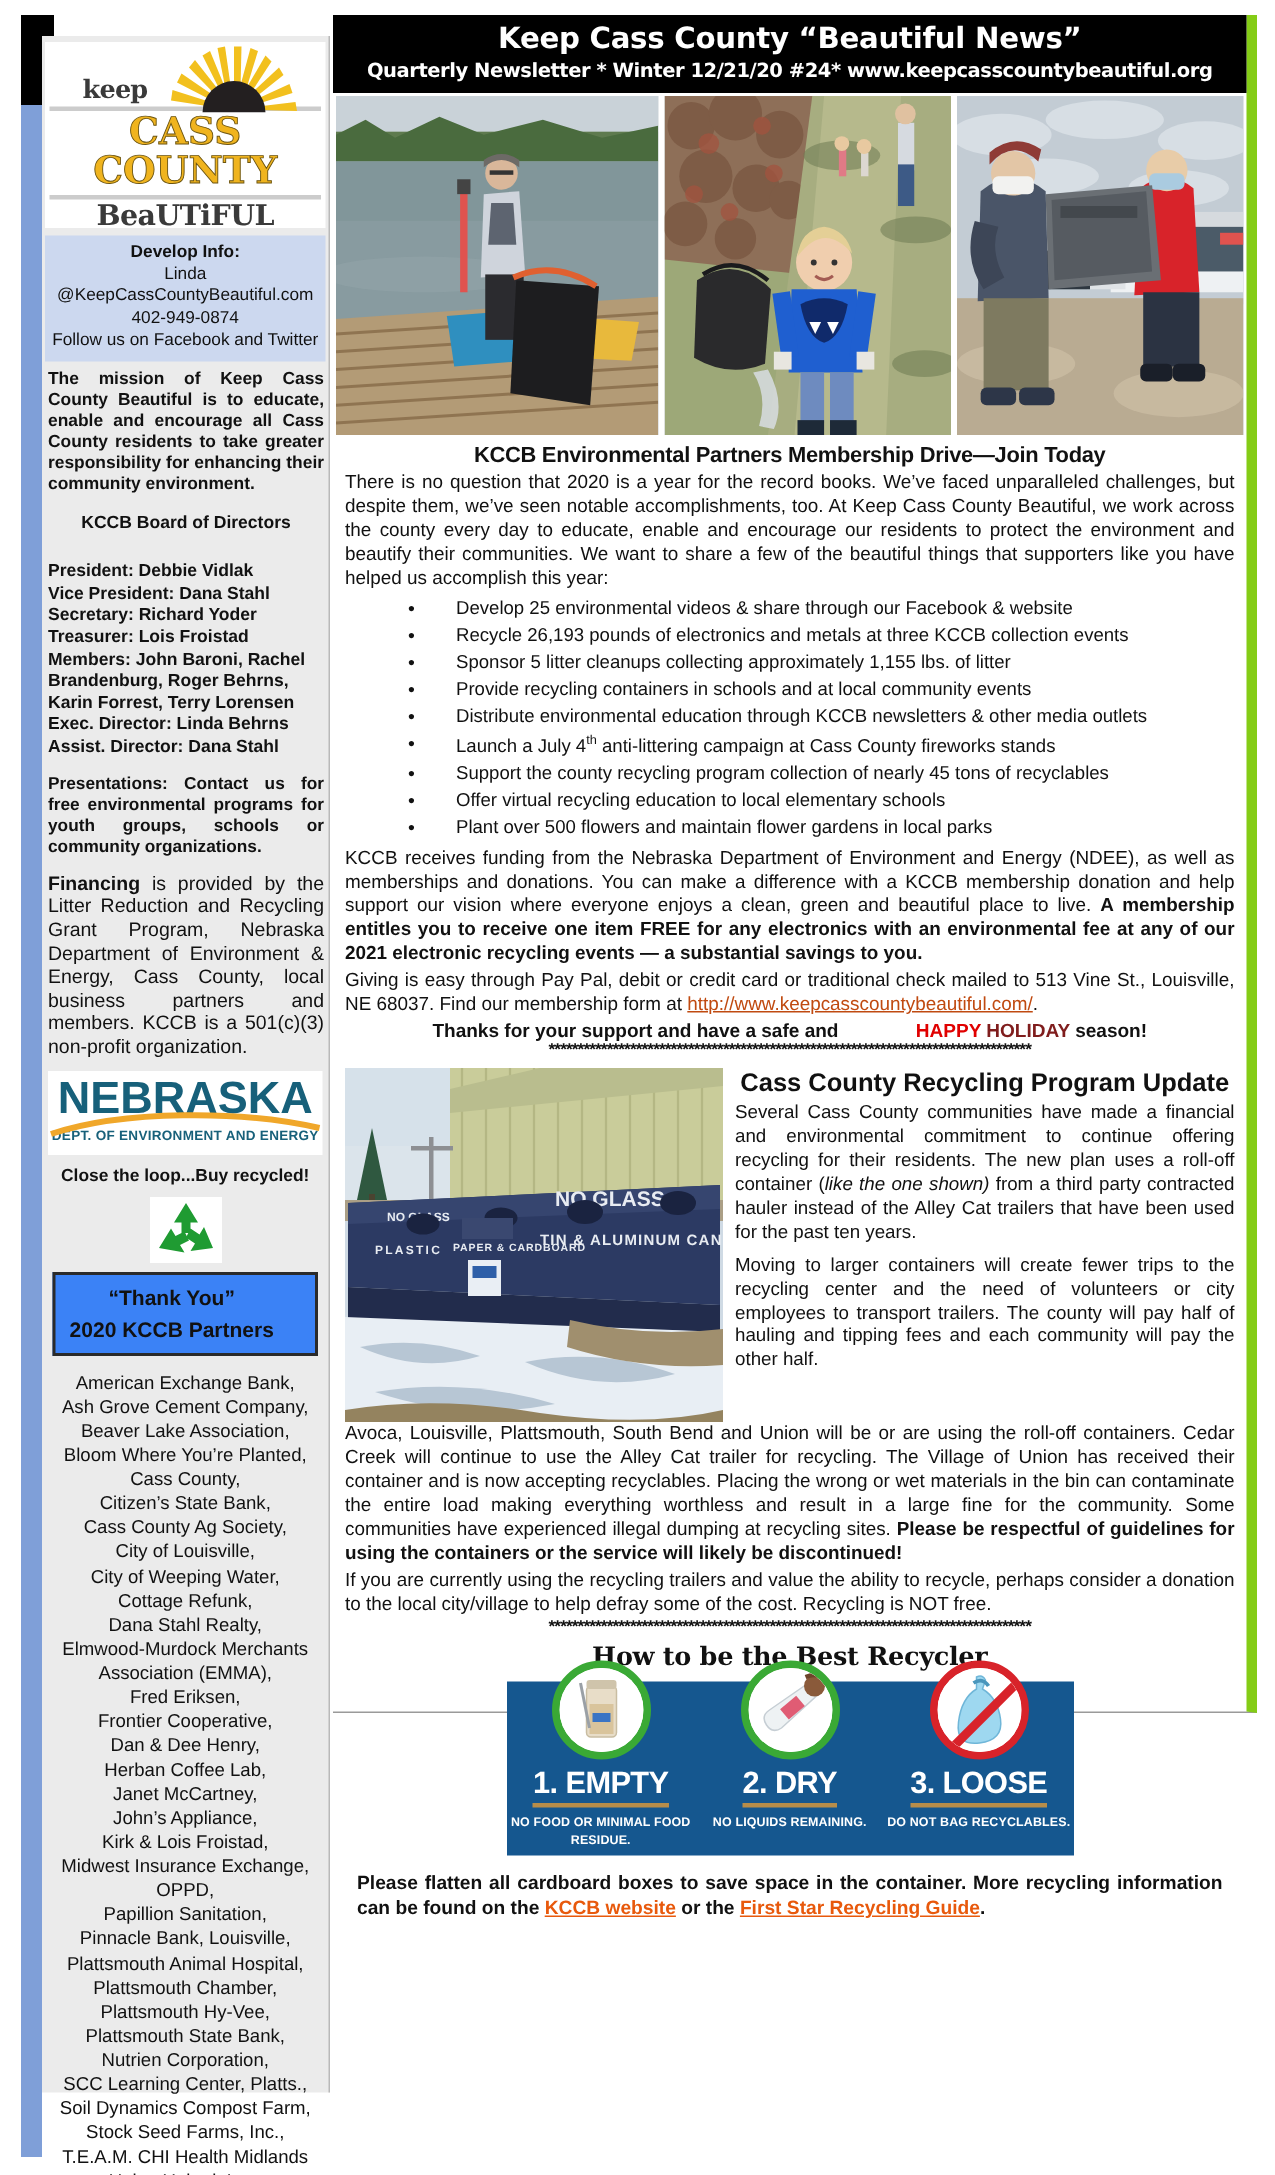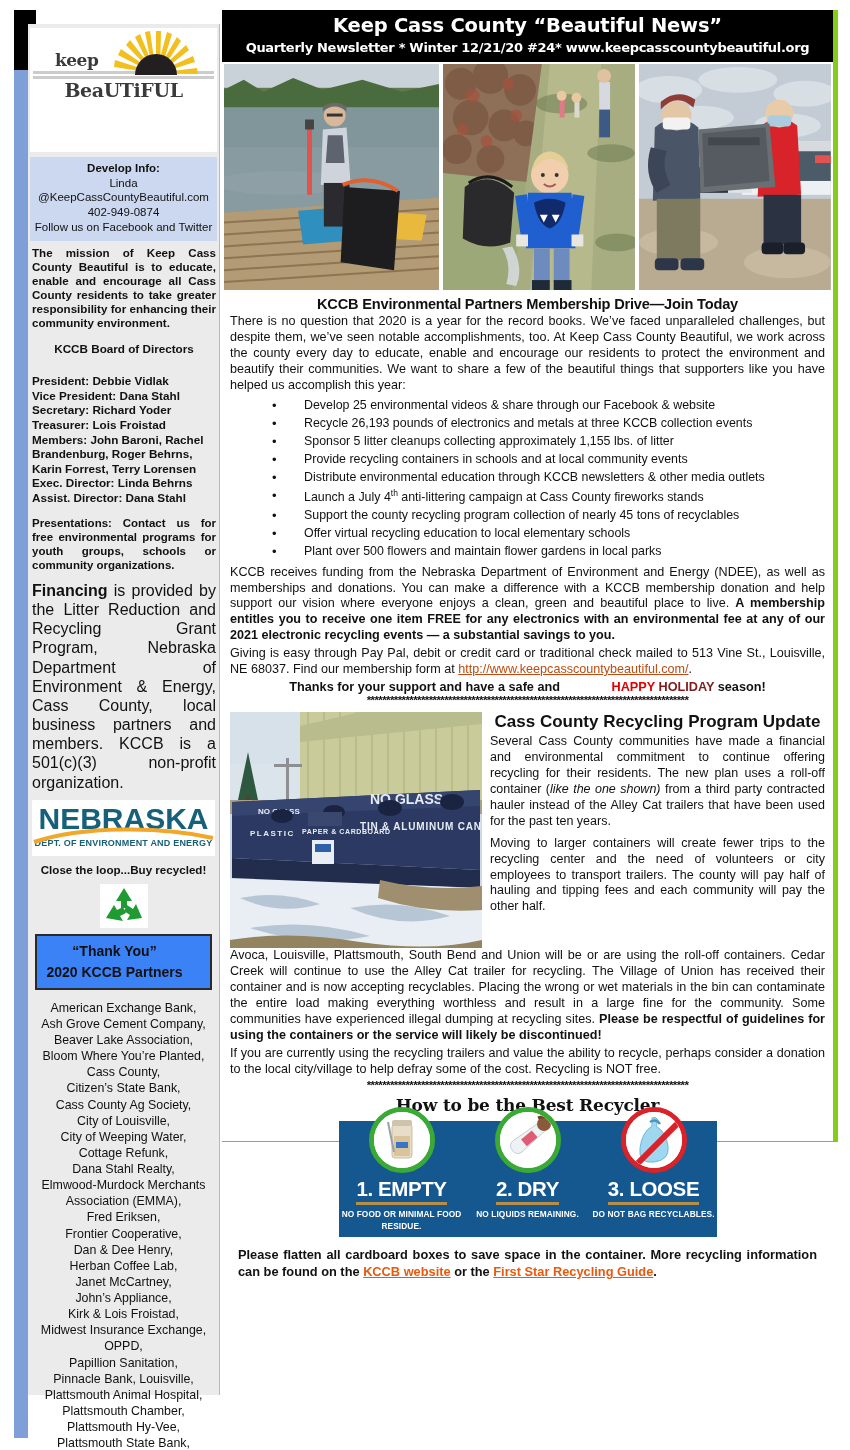--- a/index.html
+++ b/index.html
@@ -74,21 +74,21 @@
   .board .row { text-align: left; }
   .board .rowc { text-align: left; }
 
   .presentations {
     margin: 10px 3px 0 4px; font-size: 11.5px; line-height: 1.22;
     text-align: justify; color: #111; font-weight: 600;
   }
   .presentations b { font-weight: bold; }
 
   .financing {
-    margin: 9px 3px 0 4px; font-size: 16px; line-height: 1.2;
+    margin: 9px 3px 0 4px; font-size: 13px; line-height: 1.2;
     text-align: justify; color: #111;
   }
   .financing b { font-weight: bold; }
 
   .ne-logo {
     margin: 8px 4px 0 4px; background: #ffffff; height: 56px; position: relative;
     overflow: hidden;
   }
   .ne-word {
     font-family: "Liberation Sans", sans-serif; font-weight: bold; font-size: 30px;
@@ -120,21 +120,21 @@
   .thankyou-box .l2 { font-size: 14px; font-weight: bold; color: #111; margin-top: 5px; }
 
   .partners {
     margin: 10px 2px 0 2px; text-align: center; font-size: 12.4px;
     line-height: 1.30; color: #111;
   }
 
   
   .main {
     position: absolute; left: 222px; top: 10px; width: 616px; height: 1132px;
-    background: #ffffff; border-right: 5px solid #84cc16; border-bottom: 1px solid #9a9a9a;
+    background: #ffffff; border-right: 7px solid #84cc16; border-bottom: 1px solid #9a9a9a;
   }
 
   .title-band {
     background: #000000; color: #ffffff; padding: 4px 6px 7px 6px; text-align: center;
   }
   .title-band .t1 {
     font-size: 19.5px; font-weight: bold; letter-spacing: -0.2px;
     font-family: "DejaVu Sans", sans-serif;
   }
   .title-band .t2 {
@@ -260,20 +260,21 @@
           <path d="M43 44 L37 2 L32 3 L40 44 Z"></path>
           <path d="M43 44 L27 5 L22 8 L40 44 Z"></path>
           <path d="M43 44 L17 11 L13 16 L40 44 Z"></path>
           <path d="M43 44 L8 20 L5 26 L40 44 Z"></path>
           <path d="M43 44 L2 31 L1 38 L40 44 Z"></path>
         </g>
         <path d="M22 46 A21 21 0 0 1 64 46 Z" fill="#231f20"></path>
       </svg>
       <div class="logo-keep">keep</div>
       <div class="logo-rule"></div>
+      <div class="logo-cass">CASS COUNTY</div>
       <div class="logo-rule"></div>
       <div class="logo-beautiful">BeaUTiFUL</div>
 
     </div>
 
     <div class="contact-box">
       <div class="hd">Develop Info:</div>
       <div>Linda</div>
       <div>@KeepCassCountyBeautiful.com</div>
       <div>402-949-0874</div>

